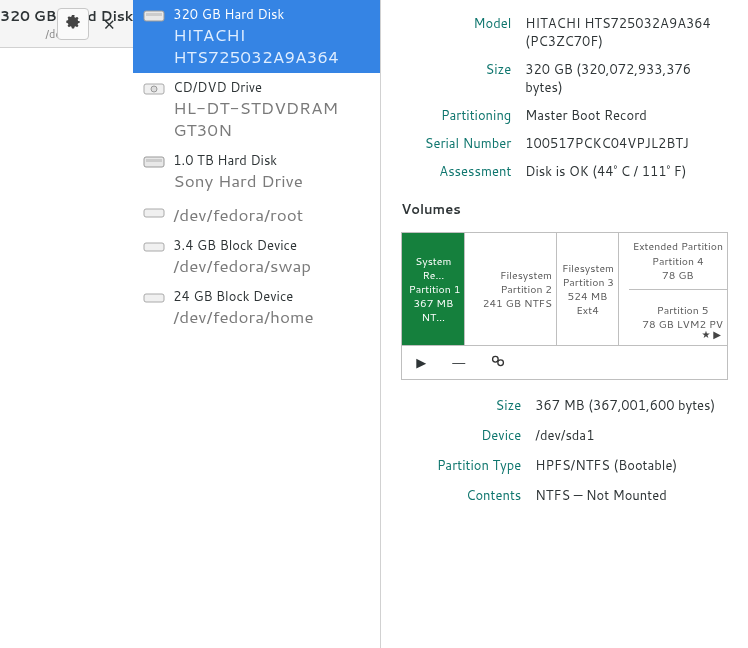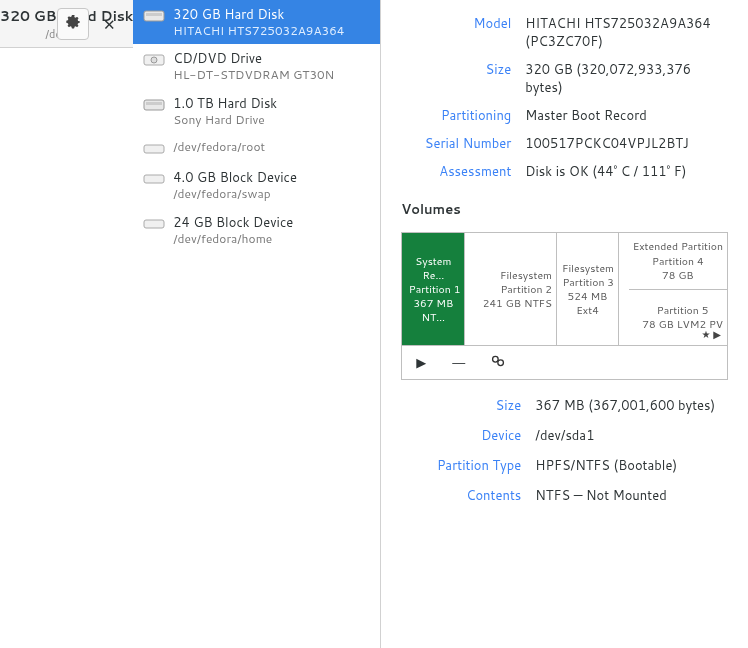--- a/index.html
+++ b/index.html
@@ -53,24 +53,24 @@
 .dev-item.selected { background: #3584e4; color: #fff; }
 .dev-item.selected .dev-sub { color: #e0eeff; }
 .dev-icon {
   width: 22px; height: 16px;
   margin-top: 2px;
   flex-shrink: 0;
 }
 .dev-icon svg { width: 22px; height: 16px; }
 .dev-text { flex: 1; line-height: 1.3; }
 .dev-title { font-size: 13px; }
-.dev-sub { font-size: 12px; color: #7a7a7a; }
+.dev-sub { font-size: 17px; color: #7a7a7a; }
 .content { flex: 1; padding: 14px 20px 20px 20px; overflow-y: auto; }
 .props { display: grid; grid-template-columns: 110px 1fr; row-gap: 10px; column-gap: 14px; margin-bottom: 20px; }
-.prop-label { text-align: right; color: #3b82f6; font-size: 13px; }
+.prop-label { text-align: right; color: #0f766e; font-size: 13px; }
 .prop-value { color: #2e3436; font-size: 13px; }
 .section-heading { font-weight: bold; margin-bottom: 14px; font-size: 13px; }
 .volmap {
   border: 1px solid #bfbfbf;
   display: flex;
   height: 114px;
   font-size: 10.5px;
   margin-bottom: 0;
 }
 .vol {
@@ -162,21 +162,21 @@
             </svg></span>
         <div class="dev-text">
           <div class="dev-sub">/dev/fedora/root</div>
         </div>
       </div>
       <div class="dev-item">
         <span class="dev-icon"><svg viewBox="0 0 22 16">
               <rect x="1" y="4" width="20" height="8" rx="2" fill="#f0f0f0" stroke="#aaa"></rect>
             </svg></span>
         <div class="dev-text">
-          <div class="dev-title">4.0 GB Block Device</div>
+          <div class="dev-title">3.4 GB Block Device</div>
           <div class="dev-sub">/dev/fedora/swap</div>
         </div>
       </div>
       <div class="dev-item">
         <span class="dev-icon"><svg viewBox="0 0 22 16">
               <rect x="1" y="4" width="20" height="8" rx="2" fill="#f0f0f0" stroke="#aaa"></rect>
             </svg></span>
         <div class="dev-text">
           <div class="dev-title">24 GB Block Device</div>
           <div class="dev-sub">/dev/fedora/home</div>

